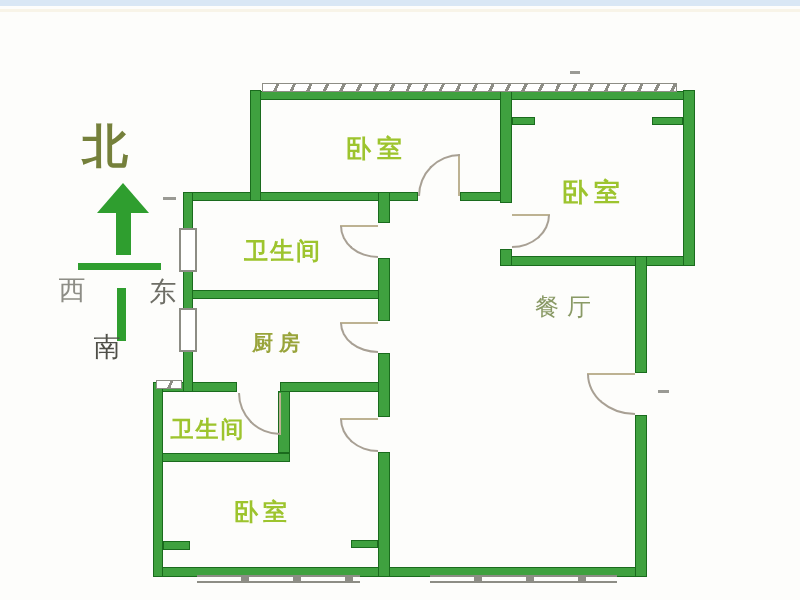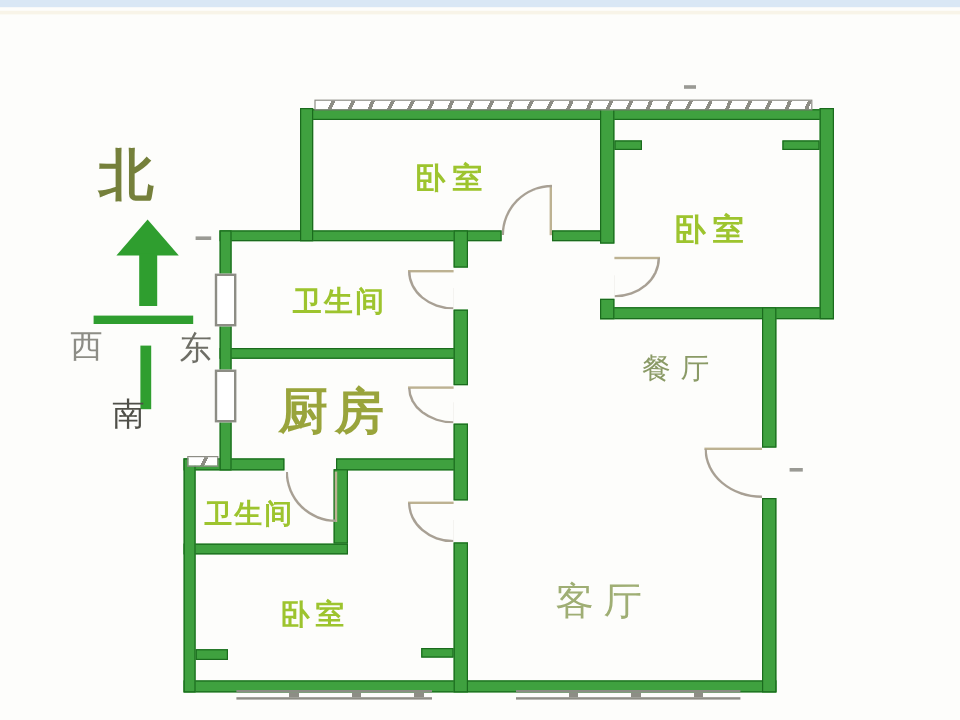--- a/index.html
+++ b/index.html
@@ -100,22 +100,21 @@
 
   <div class="leaf" style="left:340px;top:418px;width:38px;height:2px;"></div>
   <div class="arc bl" style="left:340px;top:419px;width:38px;height:33px;"></div>
 
   <div class="leaf" style="left:587px;top:373px;width:48px;height:2px;"></div>
   <div class="arc bl" style="left:587px;top:374px;width:48px;height:41px;"></div>
 
   <div class="lab c-green" style="left:377px;top:148px;font-size:25px;letter-spacing:6px;">卧室</div>
   <div class="lab c-green" style="left:594px;top:192px;font-size:26px;letter-spacing:6px;">卧室</div>
   <div class="lab c-green" style="left:283px;top:251px;font-size:24px;letter-spacing:2px;">卫生间</div>
-  <div class="lab c-olive" style="left:279px;top:343px;font-size:41px;letter-spacing:6px;">厨房</div>
+  <div class="lab c-olive" style="left:279px;top:343px;font-size:21px;letter-spacing:6px;">厨房</div>
   <div class="lab c-sage" style="left:539px;top:307px;font-size:24px;letter-spacing:8px;margin-left:28px;">餐厅</div>
   <div class="lab c-green" style="left:208px;top:429px;font-size:23px;letter-spacing:2px;">卫生间</div>
   <div class="lab c-green" style="left:263px;top:512px;font-size:24px;letter-spacing:5px;">卧室</div>
-  <div class="lab c-sage2" style="left:503px;top:501px;font-size:32px;letter-spacing:8px;">客厅</div>
 
   <div class="mark" style="left:163px;top:197px;width:13px;height:3px;"></div>
   <div class="mark" style="left:570px;top:71px;width:10px;height:3px;"></div>
   <div class="mark" style="left:658px;top:390px;width:11px;height:3px;"></div>
 </div>
 
 </body></html>

